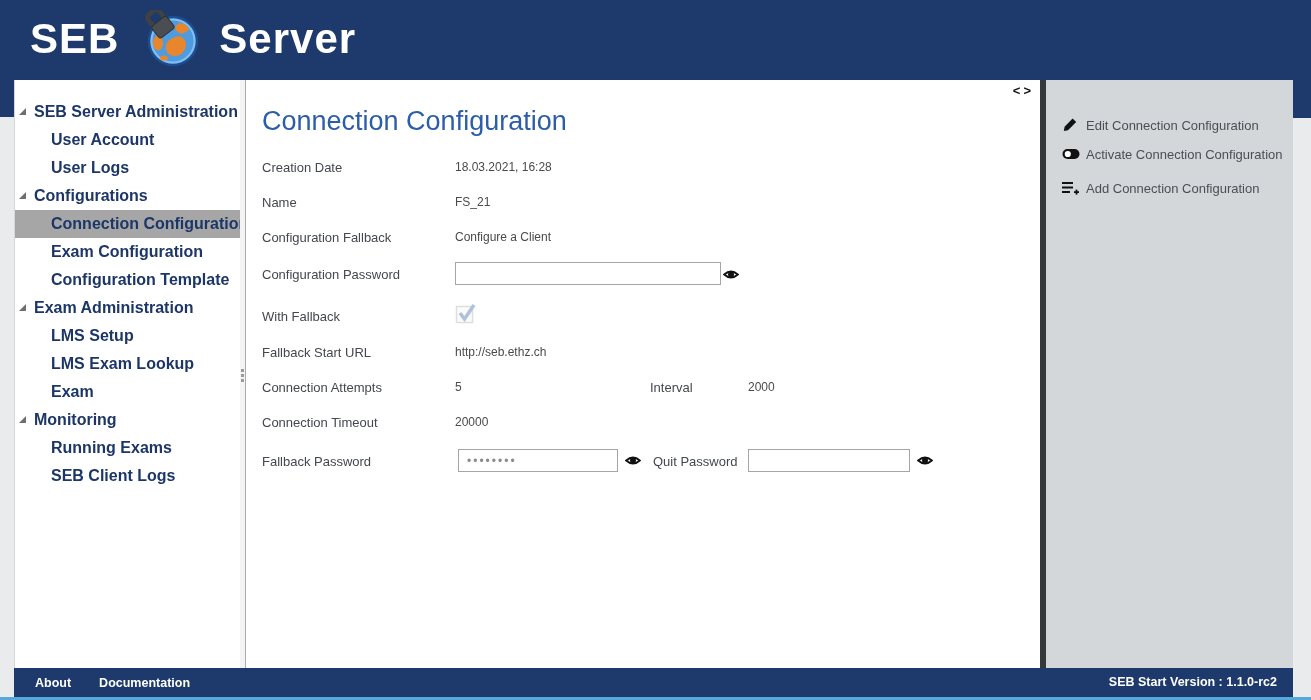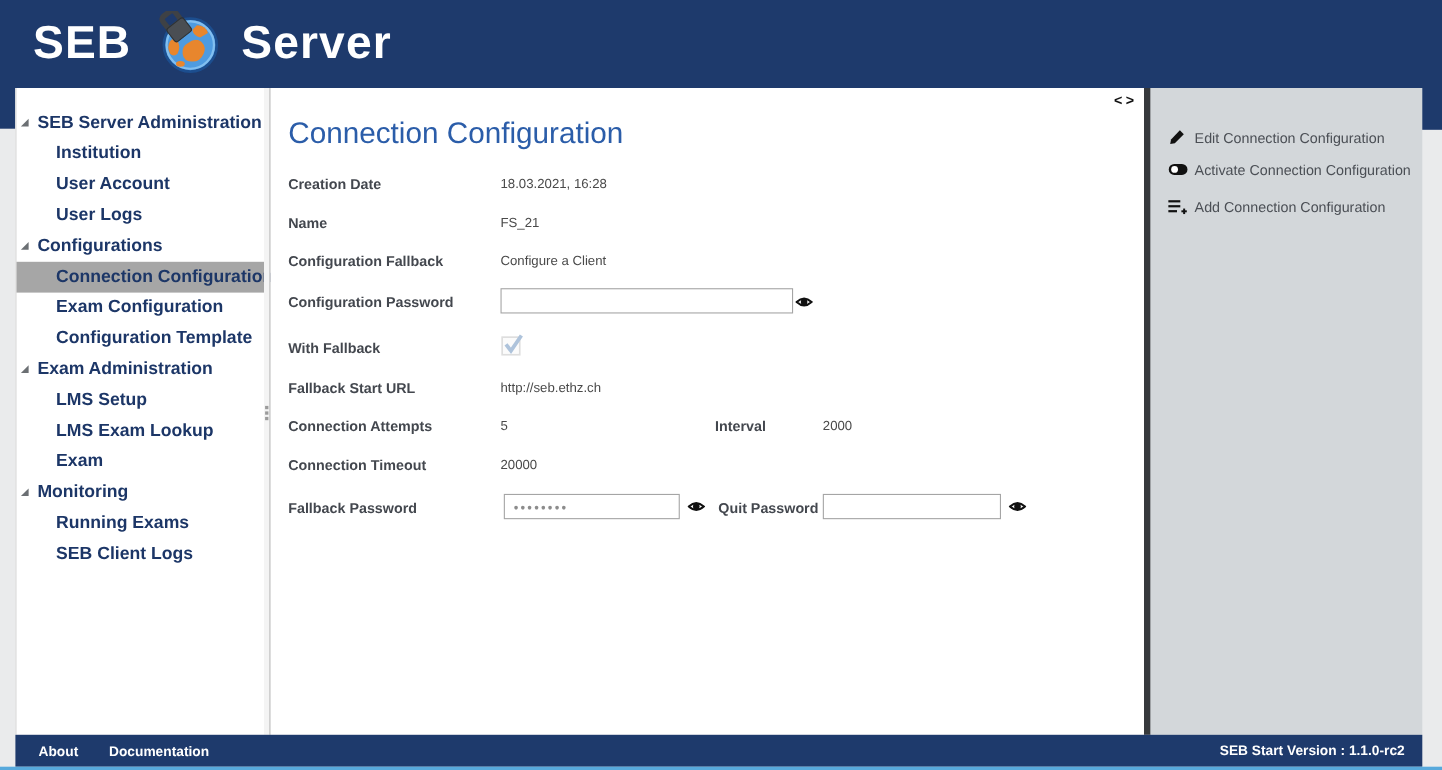--- a/index.html
+++ b/index.html
@@ -35,21 +35,21 @@
           background:#F4F4F4; border-right:1px solid #ABABAB; cursor:col-resize; }
   .sash-dots { position:absolute; left:1px; top:287px; }
   .sash-dots i { display:block; width:3px; height:3px; background:#9B9B9B; margin:2px 0; }
 
   
   .content { position:absolute; left:246px; top:80px; width:794px; height:588px; background:#FFFFFF; }
   .scrollers { position:absolute; right:6px; top:3px; color:#111; font-weight:bold;
                font-size:13px; letter-spacing:3px; cursor:pointer; user-select:none; }
   .page-title { position:absolute; left:16px; top:26px; color:#2B5DA9; font-size:27px; }
 
-  .frm-label { position:absolute; color:#43474E; font-weight:bold; font-size:13px; white-space:nowrap; }
+  .frm-label { position:absolute; color:#43474E; font-weight:normal; font-size:13px; white-space:nowrap; }
   .frm-value { position:absolute; color:#4A4A4A; font-size:12px; white-space:nowrap; }
   .frm-input { position:absolute; height:23px; border:1px solid #A5A5A5; background:#FFFFFF;
                font-family:"Liberation Sans", sans-serif; font-size:12px; color:#8C8C8C;
                padding:0 8px; letter-spacing:2px; }
   .eye { position:absolute; width:16px; height:15px; cursor:pointer; }
   .checkbox-wrap { position:absolute; }
 
   
   .divider-dark { position:absolute; left:1040px; top:80px; width:6px; height:588px; background:#36393C; }
   .actions { position:absolute; left:1046px; top:80px; width:247px; height:588px; background:#D3D7DA; }
@@ -92,23 +92,20 @@
   <div class="corner-left"></div>
   <div class="corner-right"></div>
 
   <div class="sidebar">
     <div class="nav-list">
       <div class="nav-item lvl0">
         <span class="tri"></span>
         <span class="nav-label">SEB Server Administration</span>
       </div>
       <div class="nav-item lvl1">
-        <span class="nav-label">Institution</span>
-      </div>
-      <div class="nav-item lvl1">
         <span class="nav-label">User Account</span>
       </div>
       <div class="nav-item lvl1">
         <span class="nav-label">User Logs</span>
       </div>
       <div class="nav-item lvl0">
         <span class="tri"></span>
         <span class="nav-label">Configurations</span>
       </div>
       <div class="nav-item lvl1 selected">

